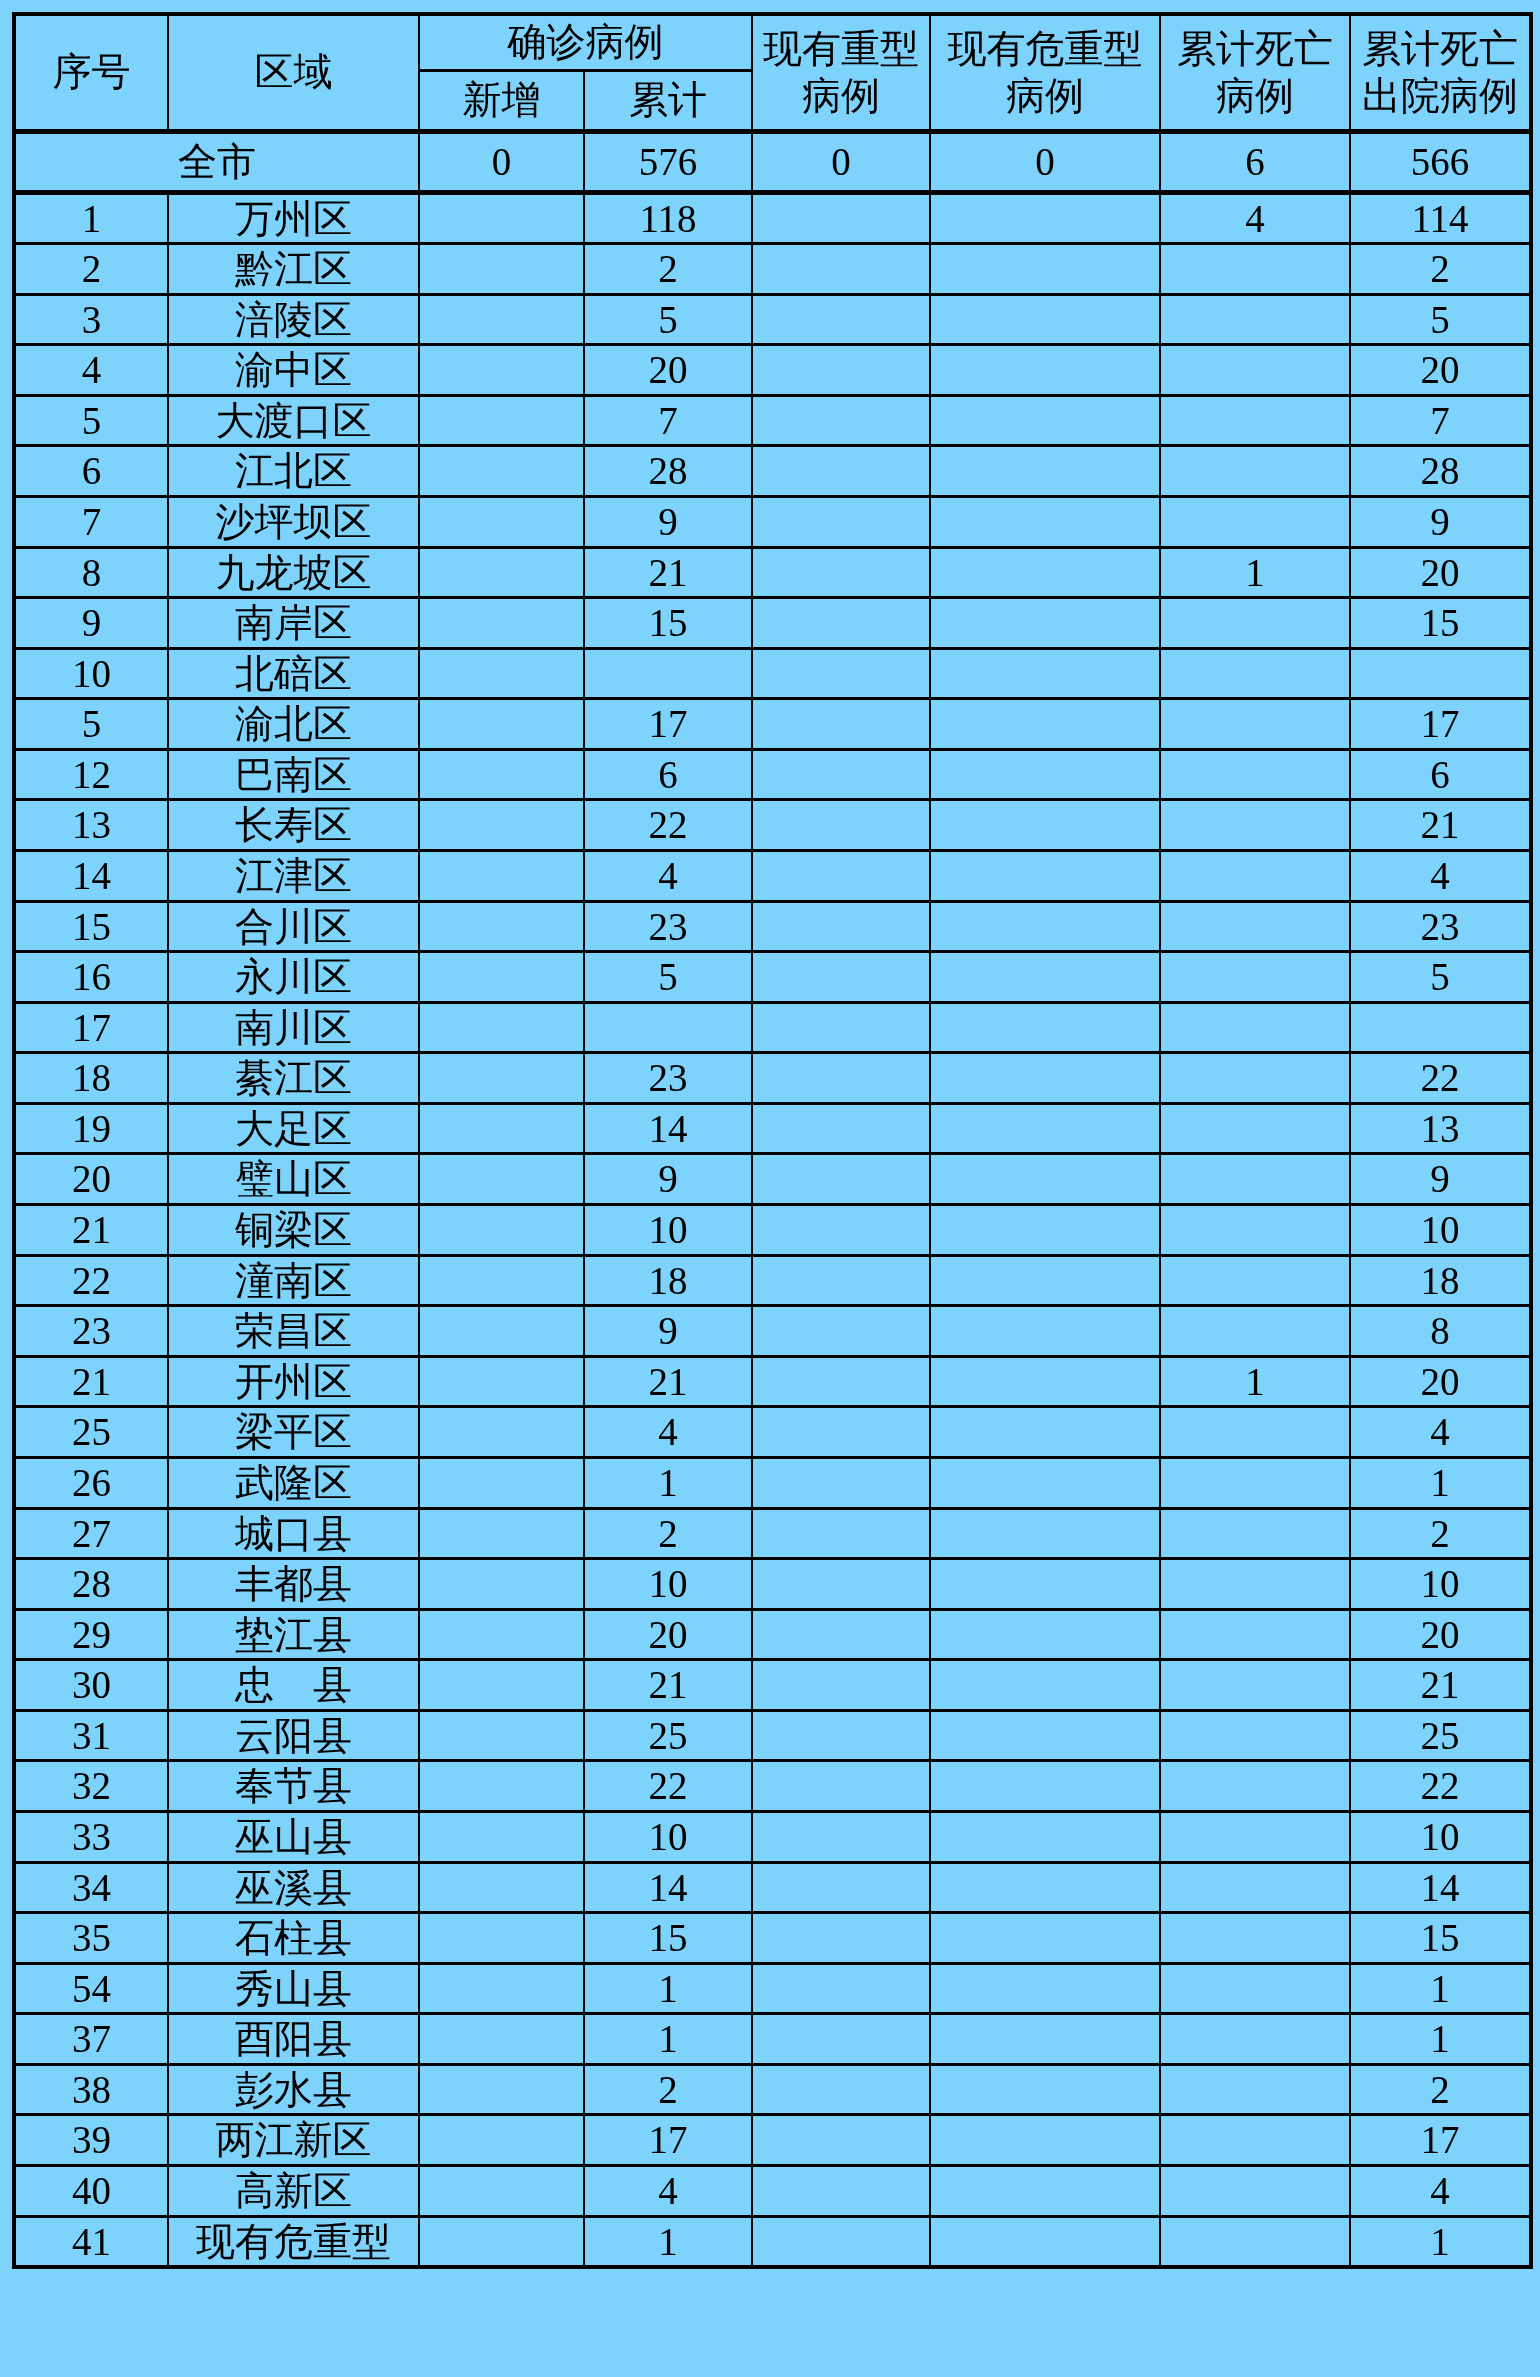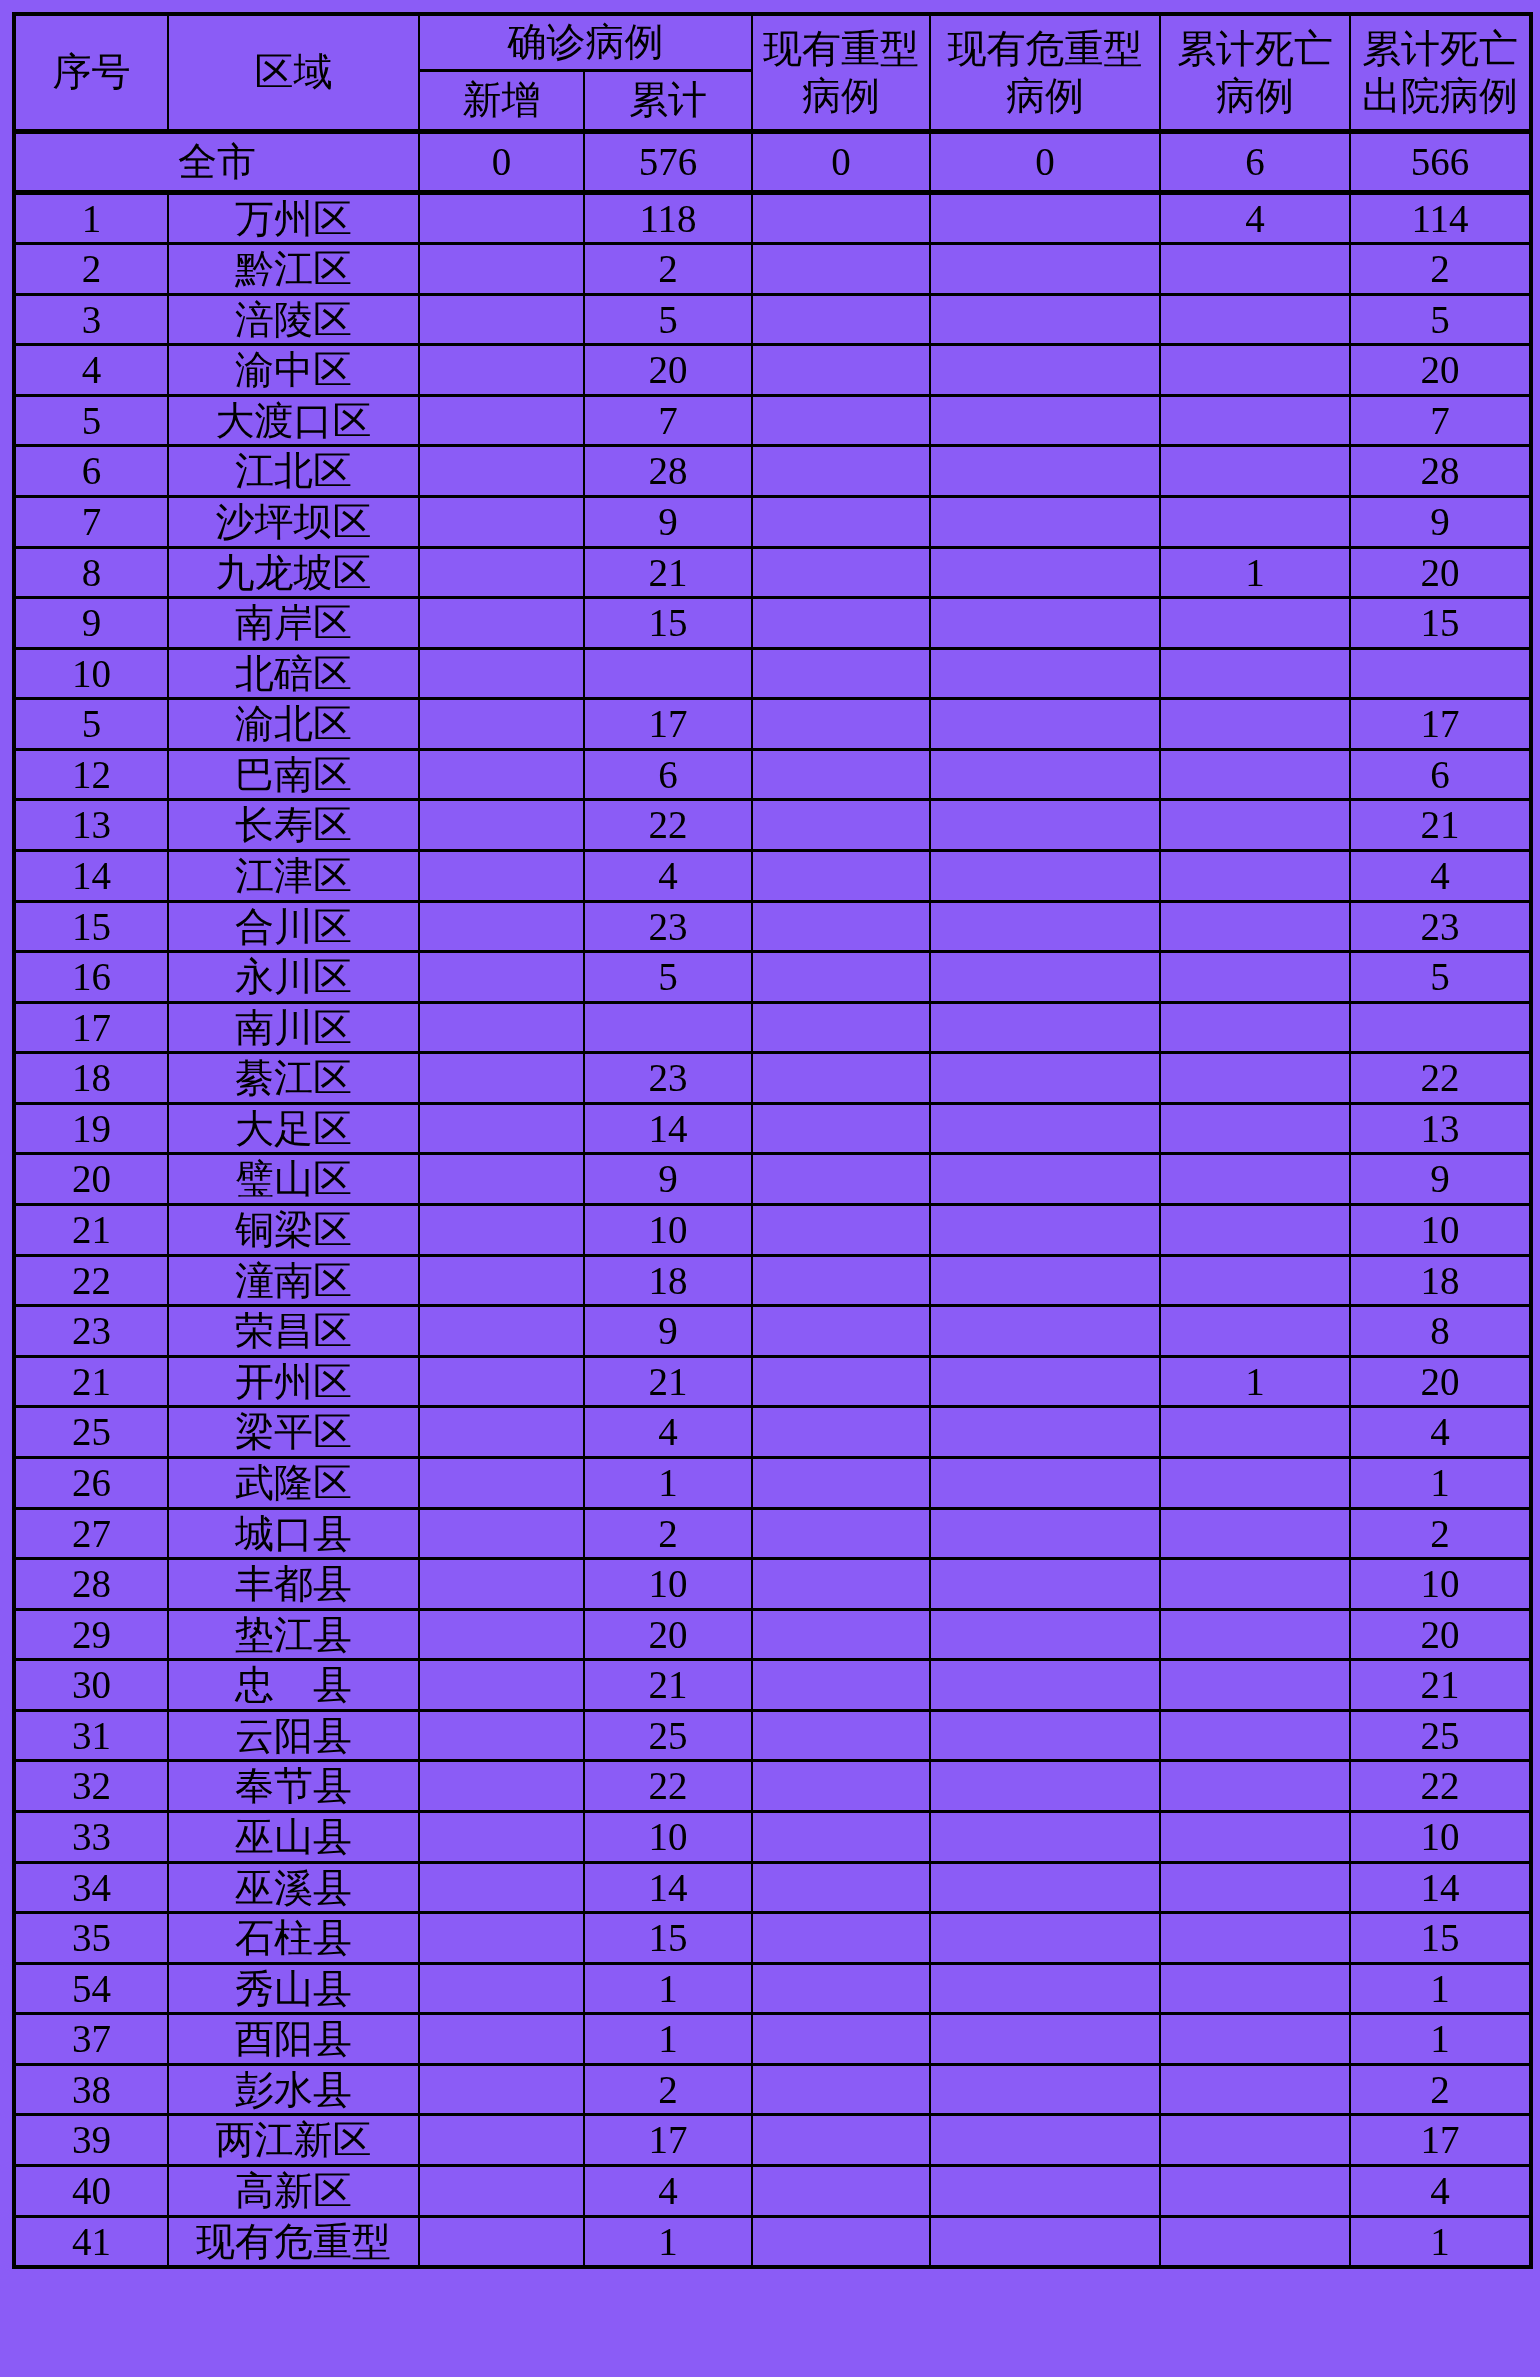--- a/index.html
+++ b/index.html
@@ -10,21 +10,21 @@
   body {
     width: 1541px;
     height: 2377px;
     position: relative;
     font-family: "Liberation Serif", "DejaVu Serif", serif;
     color: #000000;
   }
   .page {
     position: absolute;
     inset: 0;
-    background: #8b5cf6;
+    background: #7dd3fc;
   }
   table.covid-table {
     position: absolute;
     left: 12px;
     top: 12px;
     width: 1516px;
     border-collapse: collapse;
     table-layout: fixed;
     border: 4.3px solid #000;
   }

